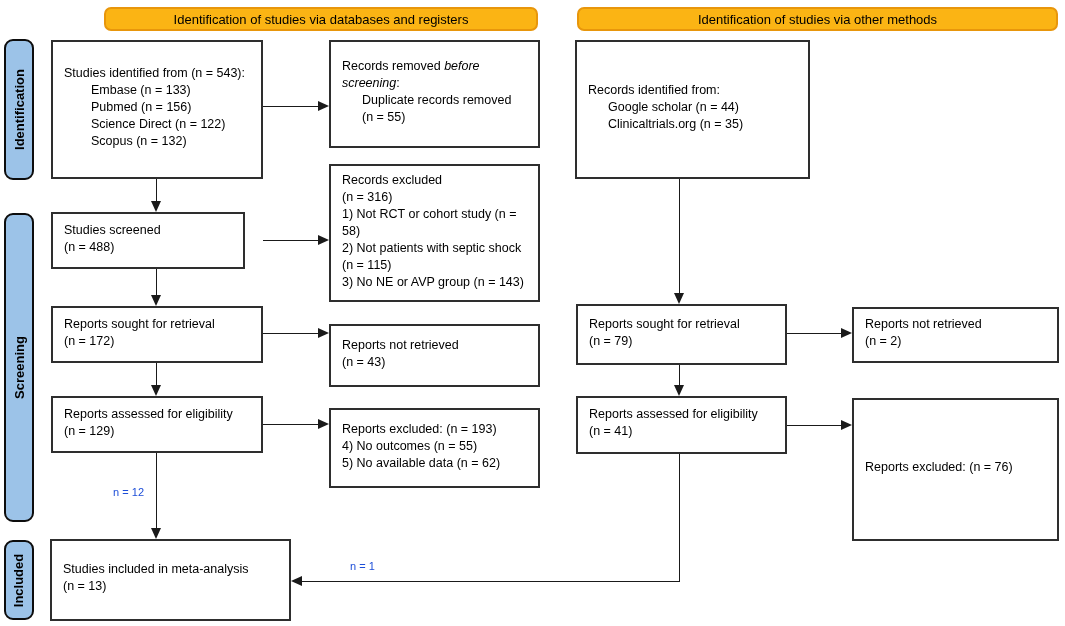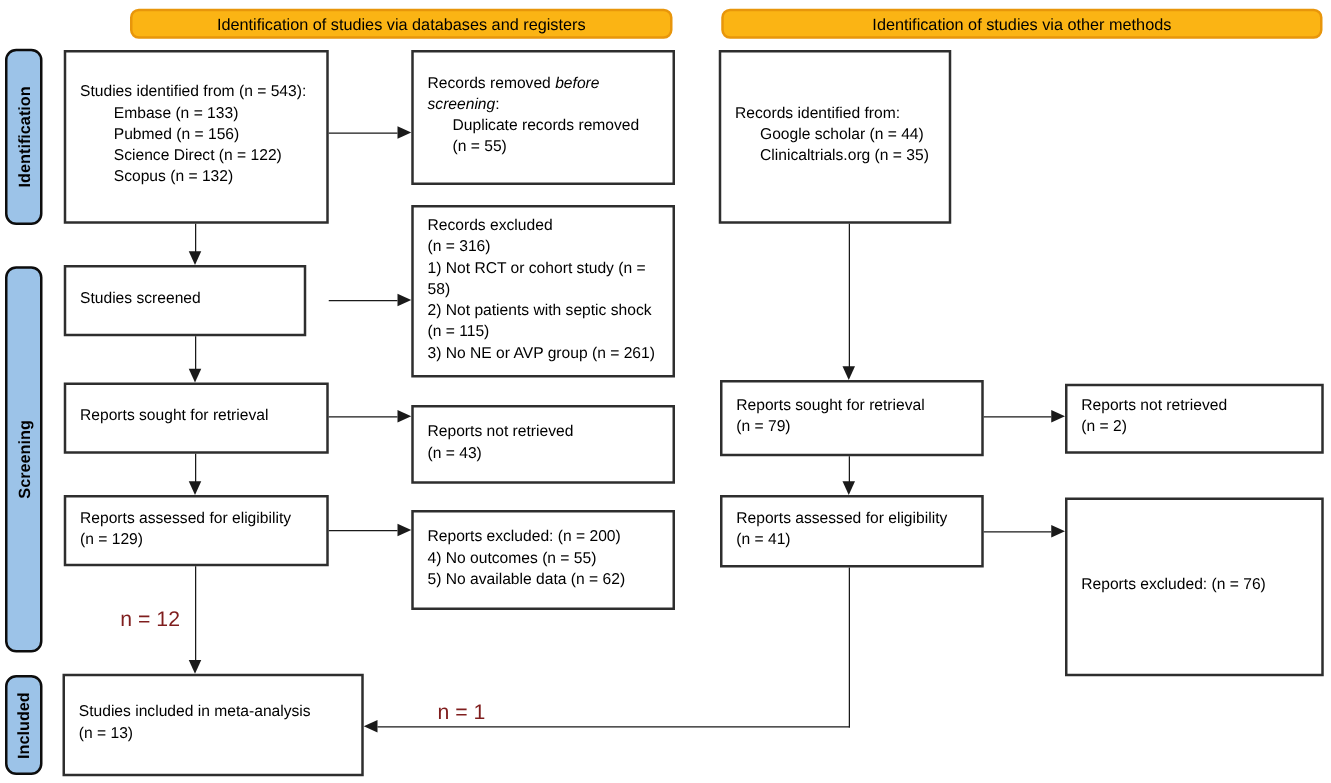--- a/index.html
+++ b/index.html
@@ -33,21 +33,21 @@
     padding:0 8px 4px 11px;font-size:12.5px;line-height:17px;
   }
   .box .ln{white-space:normal;}
   .box .indent{margin-left:20px;}
   .box .indent-lg{margin-left:27px;}
   .hline{position:absolute;height:0;border-top:1.5px solid var(--line);}
   .vline{position:absolute;width:0;border-left:1.5px solid var(--line);}
   .head-right{position:absolute;width:0;height:0;border-top:5px solid transparent;border-bottom:5px solid transparent;border-left:11px solid var(--line);}
   .head-down{position:absolute;width:0;height:0;border-left:5px solid transparent;border-right:5px solid transparent;border-top:11px solid var(--line);}
   .head-left{position:absolute;width:0;height:0;border-top:5px solid transparent;border-bottom:5px solid transparent;border-right:11px solid var(--line);}
-  .flow-label{position:absolute;font-size:17px;color:#7f1d1d;}
+  .flow-label{position:absolute;font-size:11px;color:#1d4ed8;}
 </style>
 </head>
 <body>
 
 <div id="stage">
 
   <div class="banner" style="left:104px;top:7px;width:434px;height:24px;">
     <span>Identification of studies via databases and registers</span>
   </div>
   <div class="banner" style="left:577px;top:7px;width:481px;height:24px;">
@@ -77,53 +77,55 @@
     <div class="ln"><i>screening</i><span>:</span></div>
     <div class="ln indent">Duplicate records removed</div>
     <div class="ln indent">(n = 55)</div>
   </div>
 
   <div class="box" style="left:329px;top:164px;width:211px;height:138px;">
     <div class="ln">Records excluded</div>
     <div class="ln">(n = 316)</div>
     <div class="ln">1) Not RCT or cohort study (n = 58)</div>
     <div class="ln">2) Not patients with septic shock (n = 115)</div>
-    <div class="ln">3) No NE or AVP group (n = 261)</div>
+    <div class="ln">3) No NE or AVP group (n = 143)</div>
   </div>
 
   <div class="box" style="left:51px;top:212px;width:194px;height:57px;">
     <div class="ln">Studies screened</div>
+    <div class="ln">(n = 488)</div>
   </div>
 
   <div class="box" style="left:51px;top:306px;width:212px;height:57px;">
     <div class="ln">Reports sought for retrieval</div>
+    <div class="ln">(n = 172)</div>
   </div>
 
   <div class="box" style="left:329px;top:324px;width:211px;height:63px;">
     <div class="ln">Reports not retrieved</div>
     <div class="ln">(n = 43)</div>
   </div>
 
   <div class="box" style="left:51px;top:396px;width:212px;height:57px;">
     <div class="ln">Reports assessed for eligibility</div>
     <div class="ln">(n = 129)</div>
   </div>
 
   <div class="box" style="left:329px;top:408px;width:211px;height:80px;">
-    <div class="ln">Reports excluded: (n = 200)</div>
+    <div class="ln">Reports excluded: (n = 193)</div>
     <div class="ln">4) No outcomes (n = 55)</div>
     <div class="ln">5) No available data (n = 62)</div>
   </div>
 
   <div class="box" style="left:50px;top:539px;width:241px;height:82px;">
     <div class="ln">Studies included in meta-analysis</div>
     <div class="ln">(n = 13)</div>
   </div>
 
-  <div class="box" style="left:575px;top:40px;width:186px;height:139px;">
+  <div class="box" style="left:575px;top:40px;width:235px;height:139px;">
     <div class="ln">Records identified from:</div>
     <div class="ln indent">Google scholar (n = 44)</div>
     <div class="ln indent">Clinicaltrials.org (n = 35)</div>
   </div>
 
   <div class="box" style="left:576px;top:304px;width:211px;height:61px;">
     <div class="ln">Reports sought for retrieval</div>
     <div class="ln">(n = 79)</div>
   </div>
 

